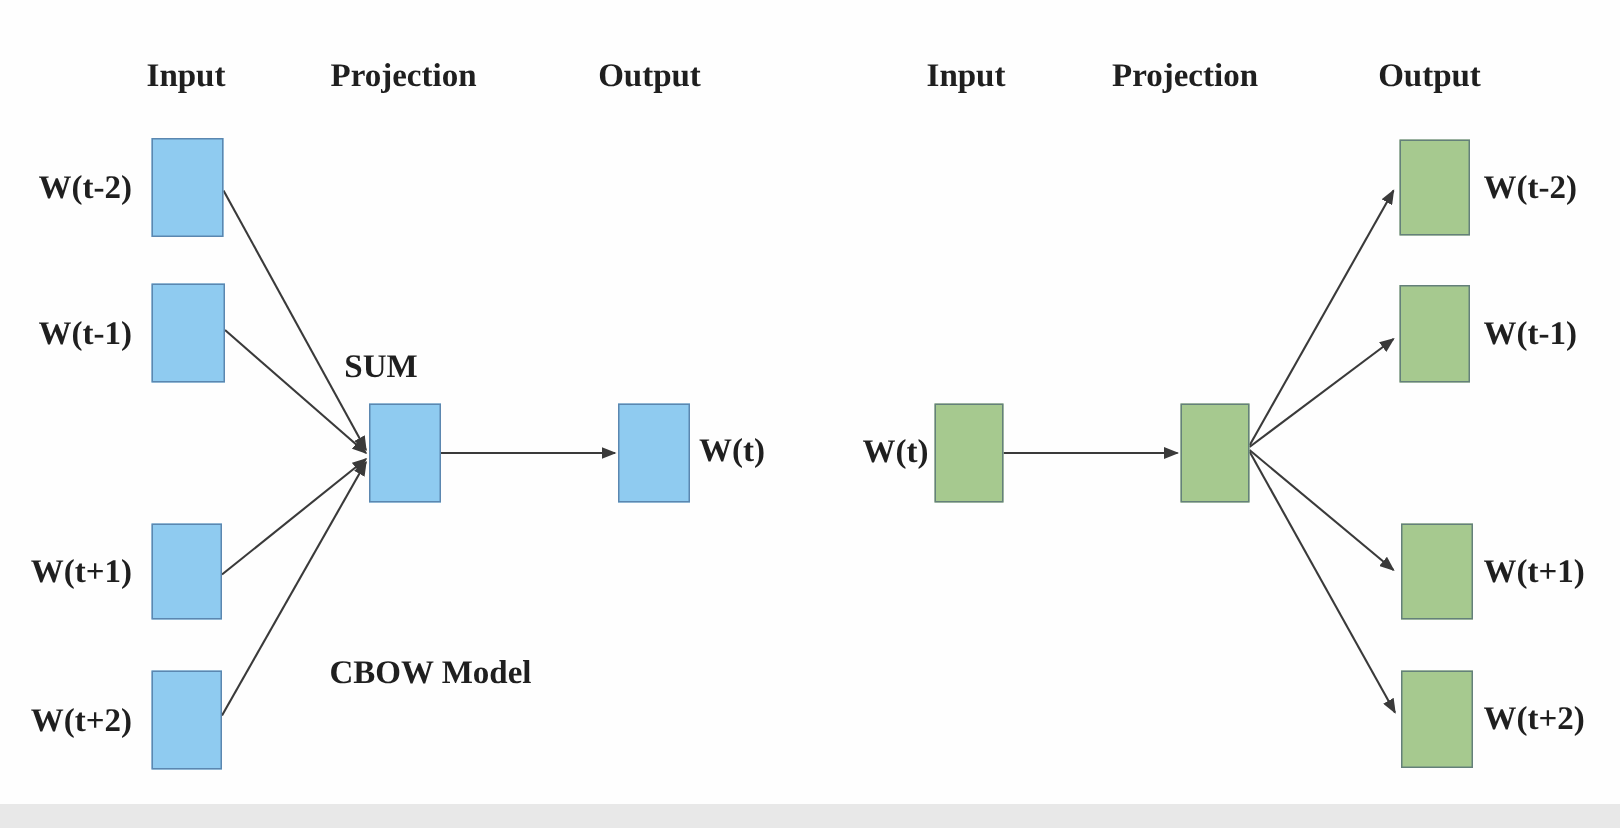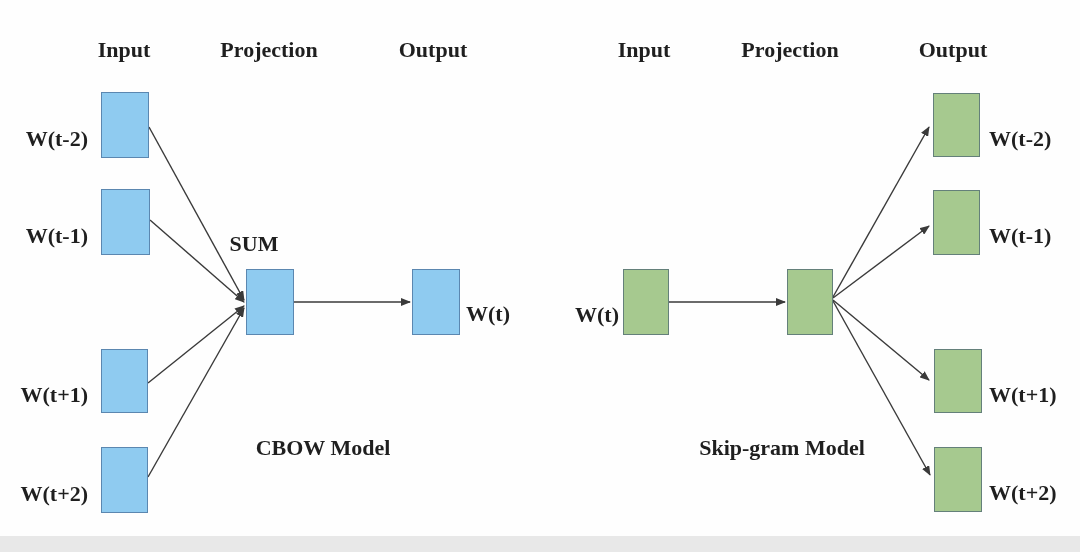--- a/index.html
+++ b/index.html
@@ -12,22 +12,22 @@
     font-family:Liberation Serif, serif;
     color:var(--text,#1f1f1f);
   }
   .lines{position:absolute;left:0;top:0;width:1080px;height:552px;}
   .connector{stroke:var(--connector-line,#3f3f3f);stroke-width:1.4;fill:none;}
   .hdr,.lbl,.title{
     position:absolute;
     font-size:22px;font-weight:600;line-height:1;white-space:nowrap;
   }
   .hdr{transform:translate(-50%,-50%);}
-  .title{transform:translate(-50%,-50%);margin-left:36px;}
-  .lbl{transform:translateY(-50%);margin-top:14px;}
+  .title{transform:translate(-50%,-50%);}
+  .lbl{transform:translateY(-50%);}
   .lbl.ralign{text-align:right;}
   .box{position:absolute;border:1.6px solid;}
   .box.blue{background:var(--cbow-box-fill,#8fcbf0);border-color:var(--cbow-box-border,#5b87b0);}
   .box.green{background:var(--skipgram-box-fill,#a6c98f);border-color:var(--skipgram-box-border,#64807a);}
 </style>
 </head>
 <body>
 
 <div class="canvas">
 
@@ -86,15 +86,14 @@
   <div class="box green" style="left:933px;top:93px;width:47px;height:64px"></div>
   <div class="box green" style="left:933px;top:190px;width:47px;height:65px"></div>
   <div class="box green" style="left:934px;top:349px;width:48px;height:64px"></div>
   <div class="box green" style="left:934px;top:447px;width:48px;height:65px"></div>
 
   <div class="lbl" style="left:989px;top:125px">W(t-2)</div>
   <div class="lbl" style="left:989px;top:222px">W(t-1)</div>
   <div class="lbl" style="left:989px;top:381px">W(t+1)</div>
   <div class="lbl" style="left:989px;top:479px">W(t+2)</div>
 
-  <div class="title" style="left:746px;top:448px">Skip-gram Model</div>
 
 </div>
 
 </body></html>

